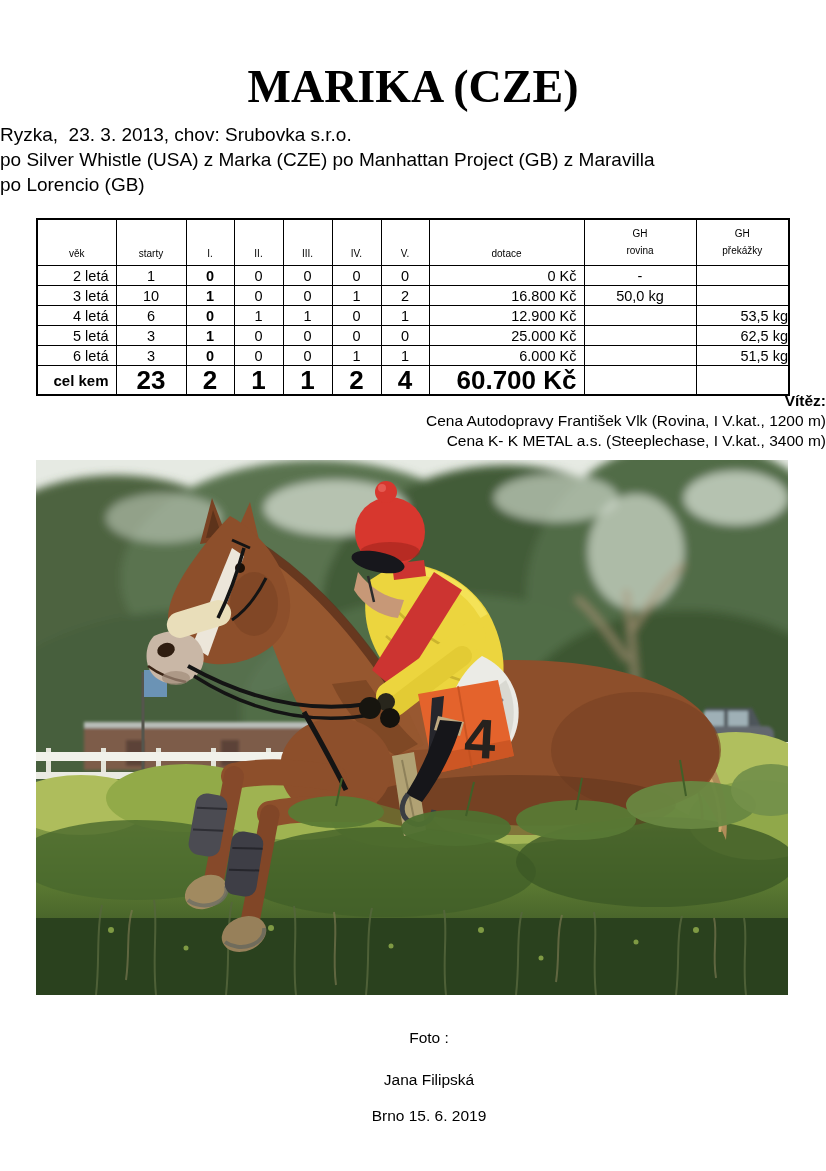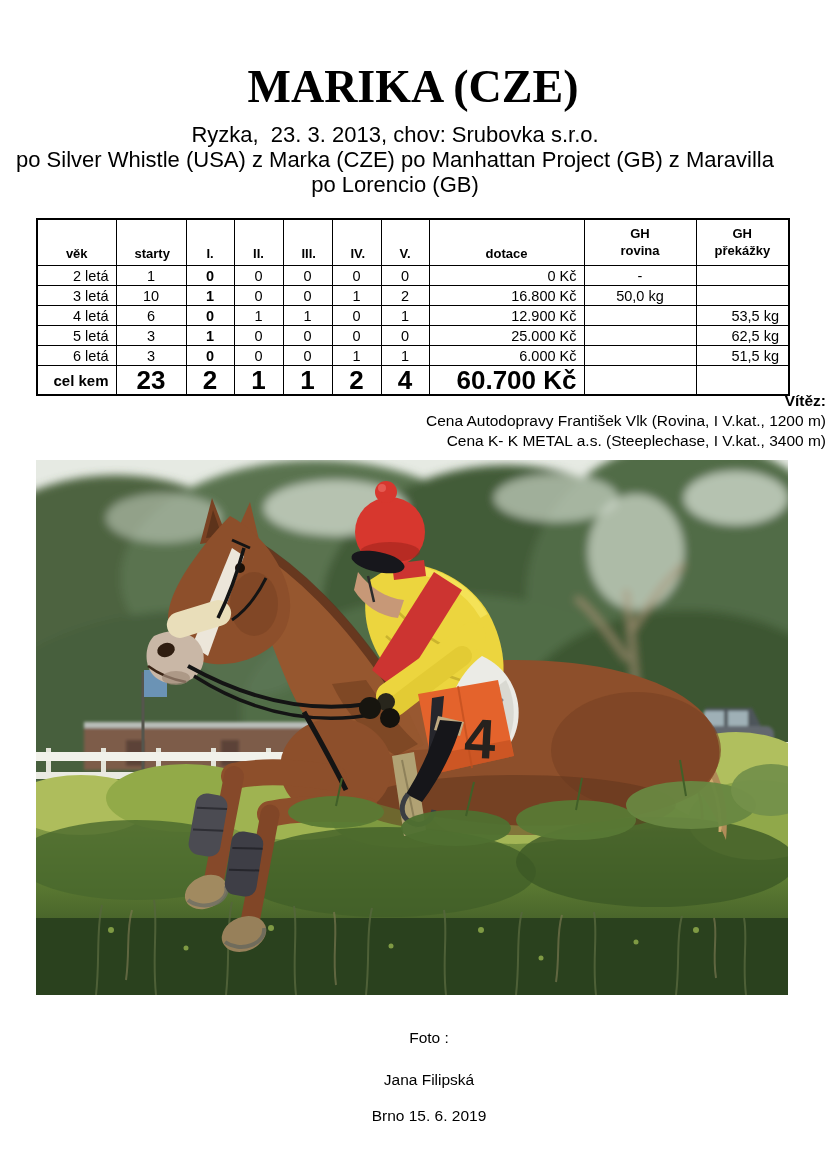--- a/index.html
+++ b/index.html
@@ -9,39 +9,39 @@
   }
   .abs{position:absolute;}
   
   .doc-title{
     top:40px;left:0;width:826px;text-align:center;
     font-family:Liberation Serif, serif;font-weight:bold;font-size:46px;line-height:1.1;
     letter-spacing:0px;
     margin-top:22px;
   }
   
-  .pedigree{top:122px;left:0;width:790px;text-align:center;font-size:22px;line-height:25px;}
+  .pedigree{top:122px;left:0;width:790px;font-size:19px;line-height:25px;}
   .pedigree div{white-space:pre-wrap;}
   
   .stats-table{
     top:218px;left:36px;width:752px;border-collapse:collapse;table-layout:fixed;
     border:2px solid #000;
   }
   .stats-table th,.stats-table td{border:1px solid #000;overflow:hidden;}
   .stats-table th{
     height:42px;vertical-align:bottom;text-align:center;
-    font-size:13px;font-weight:bold;padding:0 18px 3px;line-height:17px;
+    font-size:10px;font-weight:normal;padding:0 18px 3px;line-height:17px;
   }
   .stats-table th.gh{vertical-align:middle;padding-bottom:2px;}
   .stats-table td{height:19px;line-height:18px;font-size:14.5px;padding:0;}
   td.c0{text-align:right;padding-right:7px;}
   td.c1,td.c2,td.c3,td.c4,td.c5,td.c6,td.c8{text-align:center;}
   td.c2{font-weight:bold;}
   td.c7{text-align:right;padding-right:7px;}
-  td.c9{text-align:right;padding-right:9px;}
+  td.c9{text-align:right;}
   tr.total td{height:28px;line-height:27px;font-weight:bold;font-size:26px;}
   tr.total td.c0{font-size:15px;}
   
   .winners{top:391px;left:0;width:826px;text-align:right;font-size:15.5px;line-height:20px;}
   .winners .w-head{font-weight:bold;}
   .winners div{white-space:pre-wrap;}
   
   .photo-figure{top:460px;left:36px;width:752px;height:535px;}
   .photo-figure svg{display:block;width:752px;height:535px;}
   

